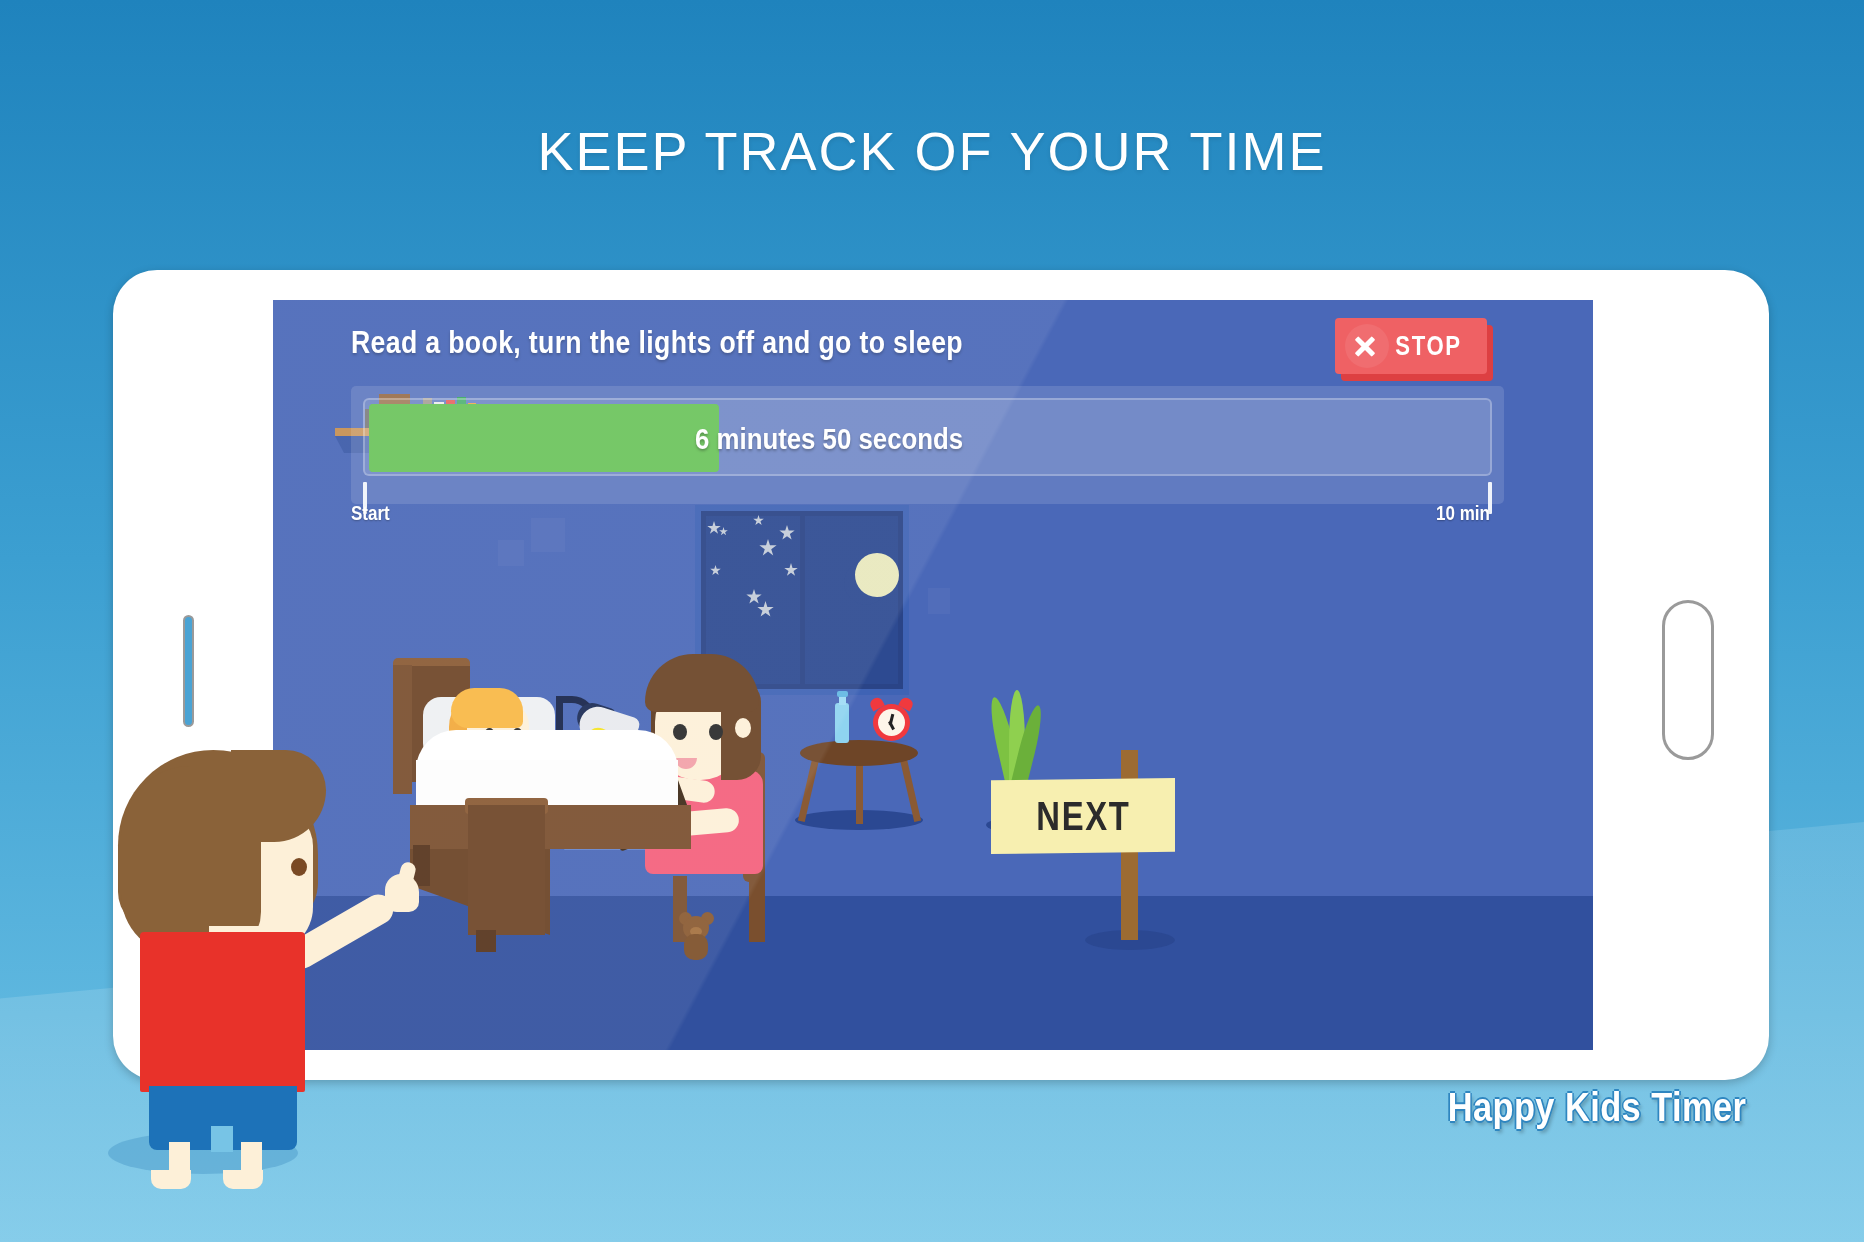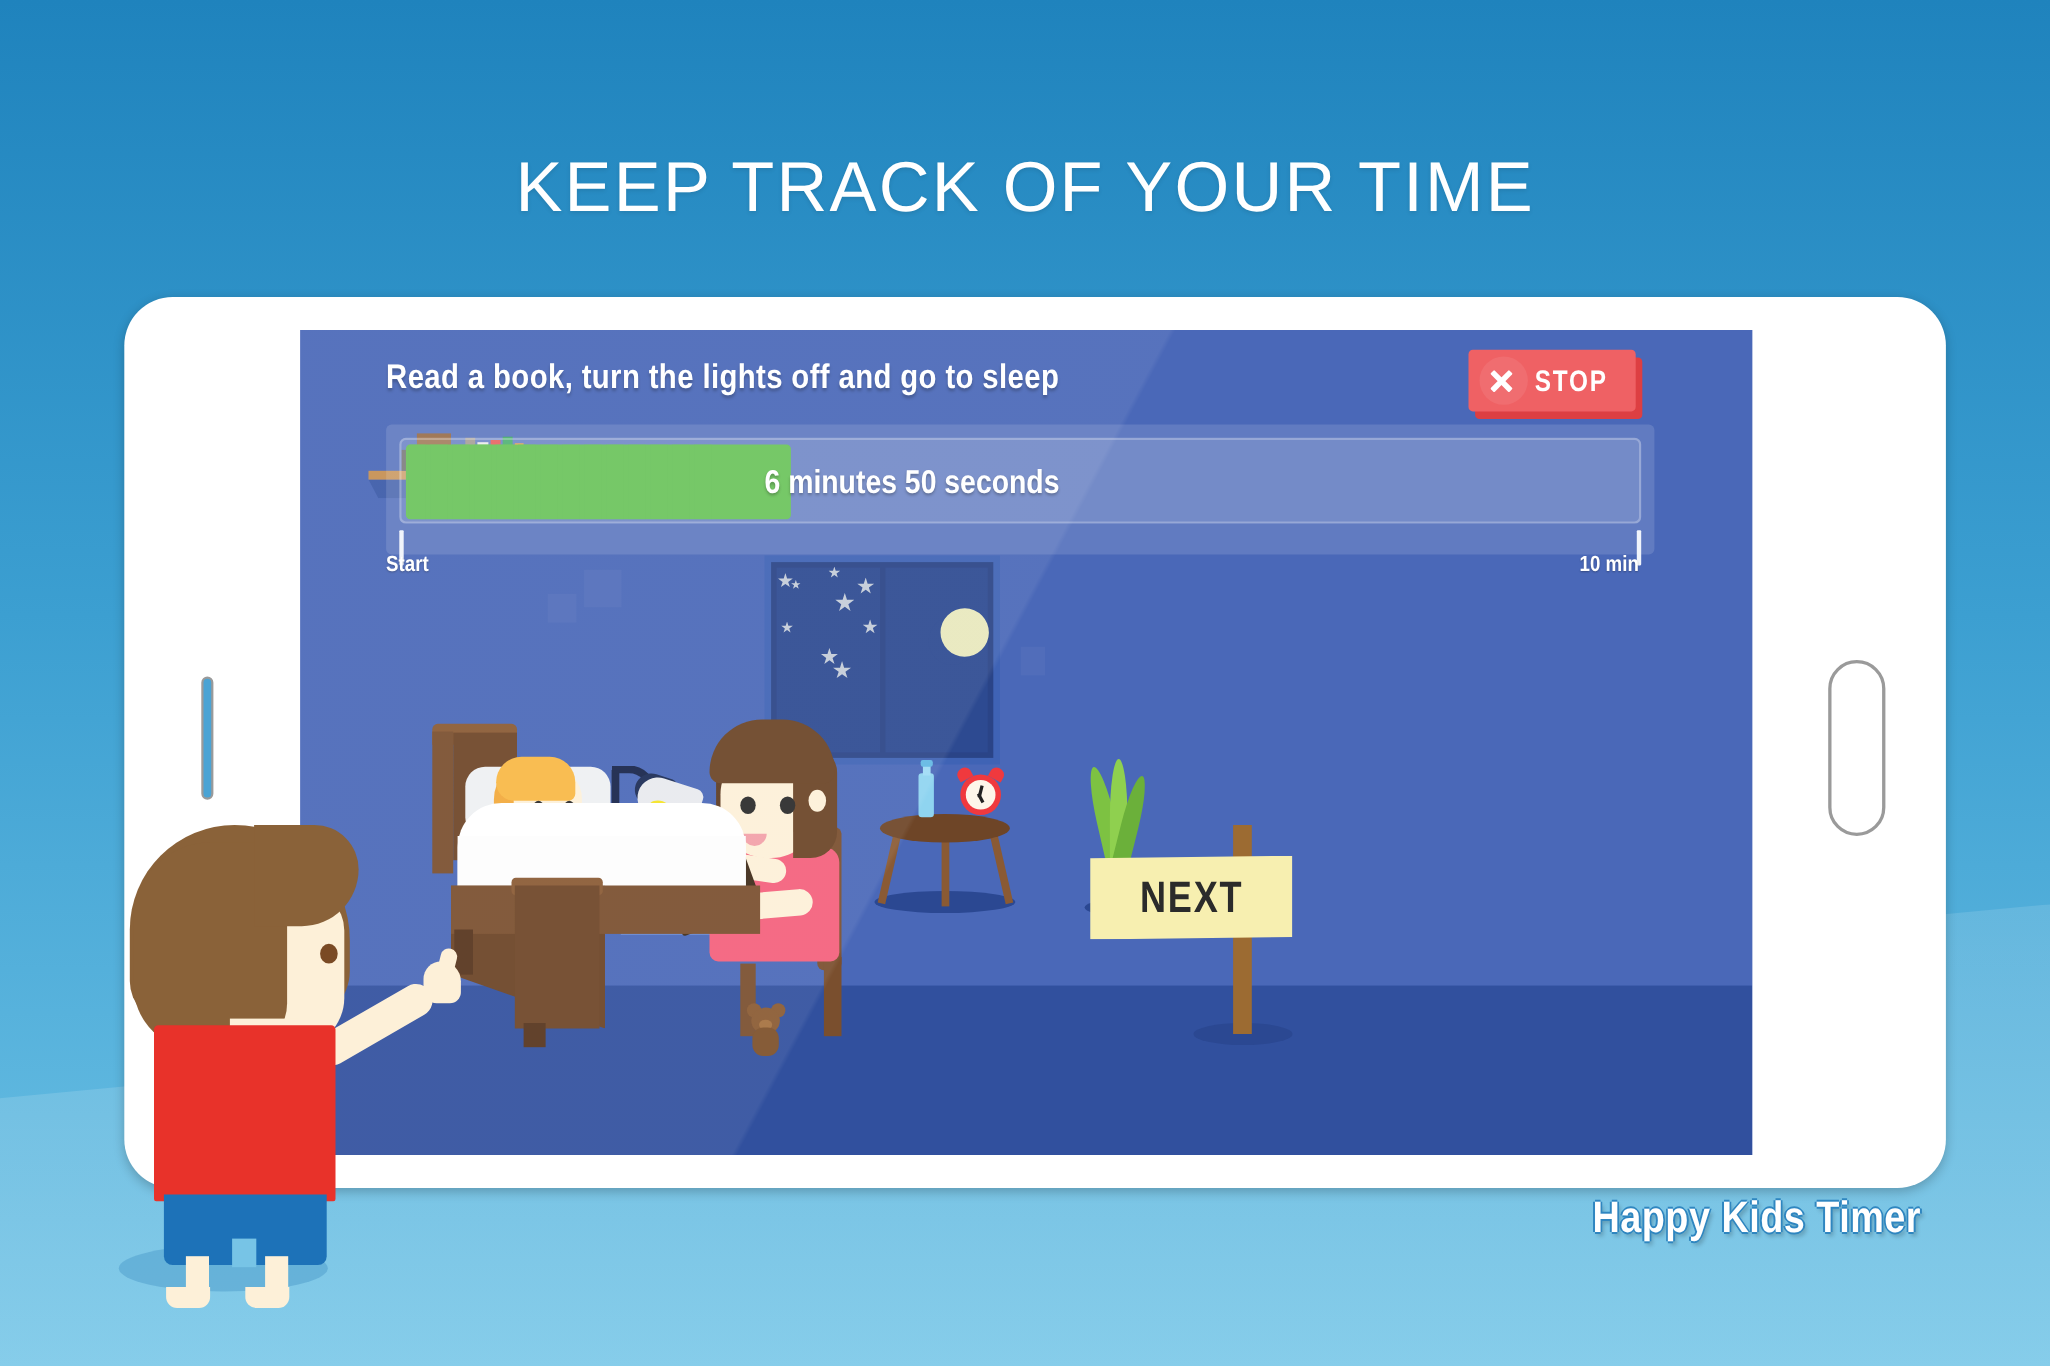--- a/index.html
+++ b/index.html
@@ -19,27 +19,26 @@
     position:absolute; left:0; right:0; bottom:0; height:420px;
     background:linear-gradient(180deg,rgba(255,255,255,.12),rgba(255,255,255,.16));
     clip-path:polygon(0 42%,100% 0,100% 100%,0 100%);
   }
 
   
   #headline {
     position:absolute; top:120px; left:0; width:100%;
     text-align:center;
     color:#ffffff;
-    font-size:64px;
+    font-size:54px;
     letter-spacing:2px;
     font-weight:300;
     font-family:"Liberation Sans", sans-serif;
     text-shadow:0 2px 4px rgba(0,0,0,.10);
     white-space:nowrap;
-    margin-top:13px;
   }
 
   
   #phone {
     position:absolute;
     left:113px; top:270px;
     width:1656px; height:810px;
     background:#ffffff;
     border-radius:44px;
     box-shadow:0 3px 10px rgba(0,0,0,.22);

